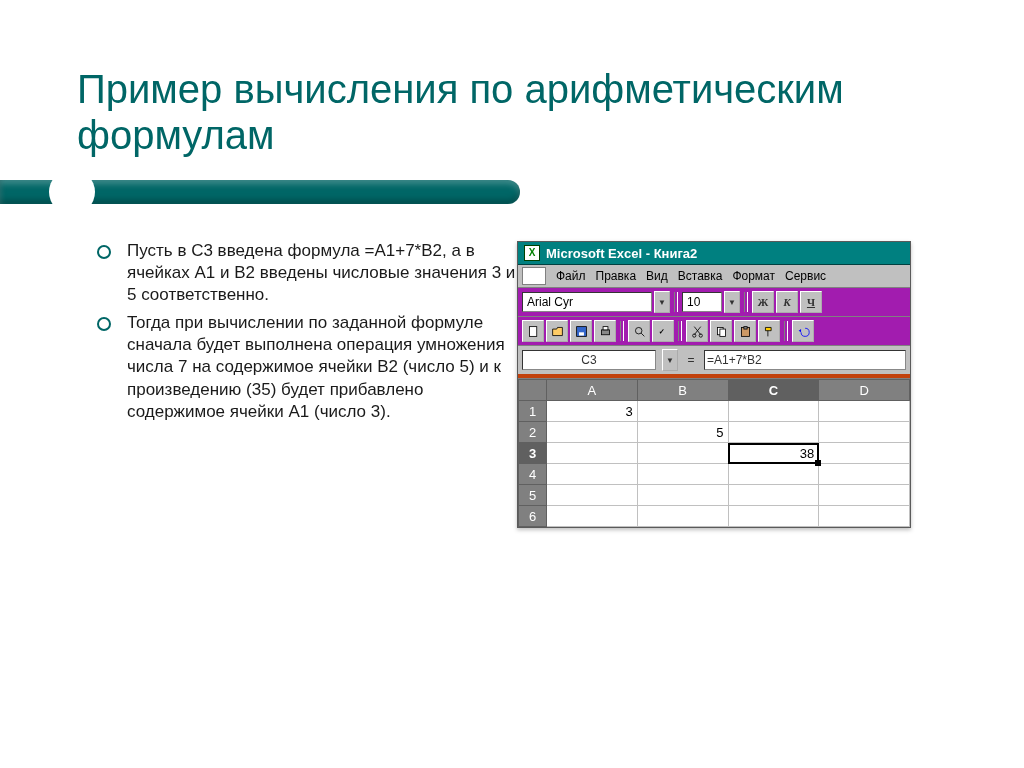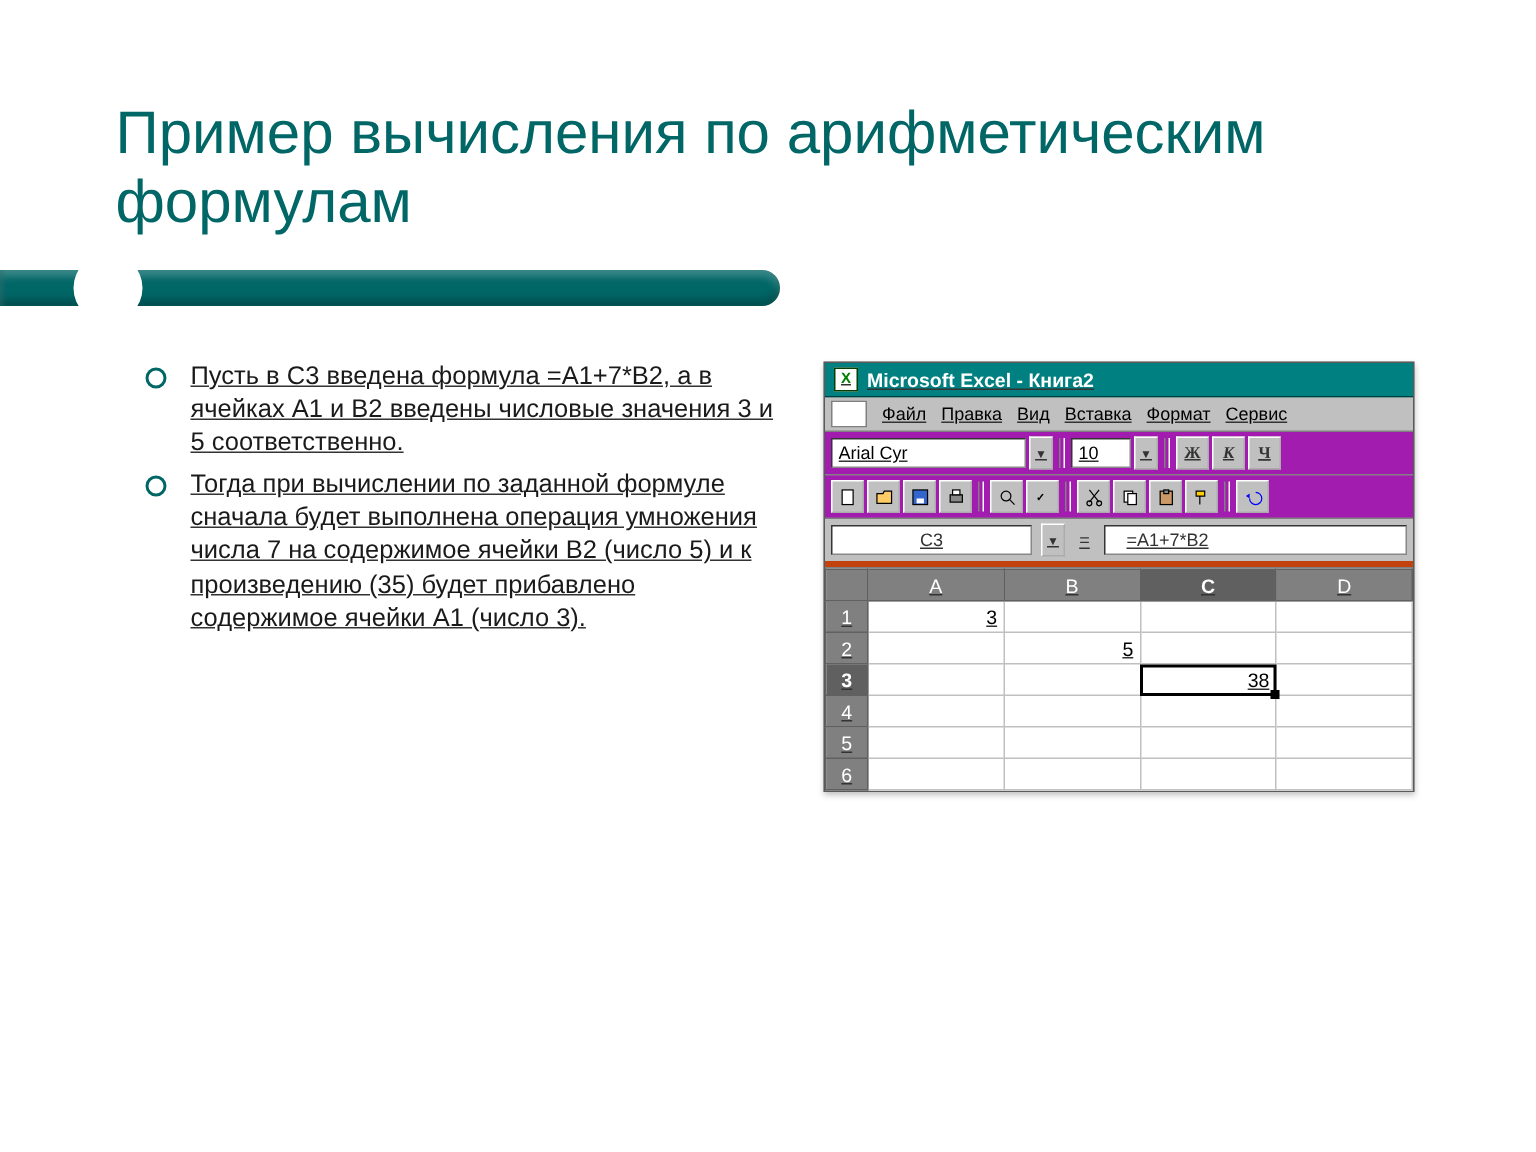--- a/index.html
+++ b/index.html
@@ -47,22 +47,20 @@
     background: #fff;
     border-radius: 50%;
     box-shadow: 0 0 0 3px #fff;
   }
   .content {
     position: absolute;
     left: 97px;
     top: 240px;
     width: 875px;
     display: flex;
-    gap: 32px;
-    text-decoration: underline;
   }
   .text-col {
     flex: 0 0 420px;
   }
   ul.bullets {
     list-style: none;
     margin: 0;
     padding: 0;
     font-size: 17px;
     line-height: 1.3;
@@ -217,21 +215,21 @@
   }
   .ex-formula .fx {
     width: 14px;
     text-align: center;
   }
   .ex-formula .fbar {
     flex: 1;
     height: 18px;
     border: 1px inset #888;
     background: #fff;
-    padding: 0 14px;
+    padding: 0 2px;
     line-height: 18px;
   }
   
   .ex-grid {
     background: #fff;
     border-top: 1px solid #808080;
   }
   table.xl {
     border-collapse: collapse;
     width: 100%;

